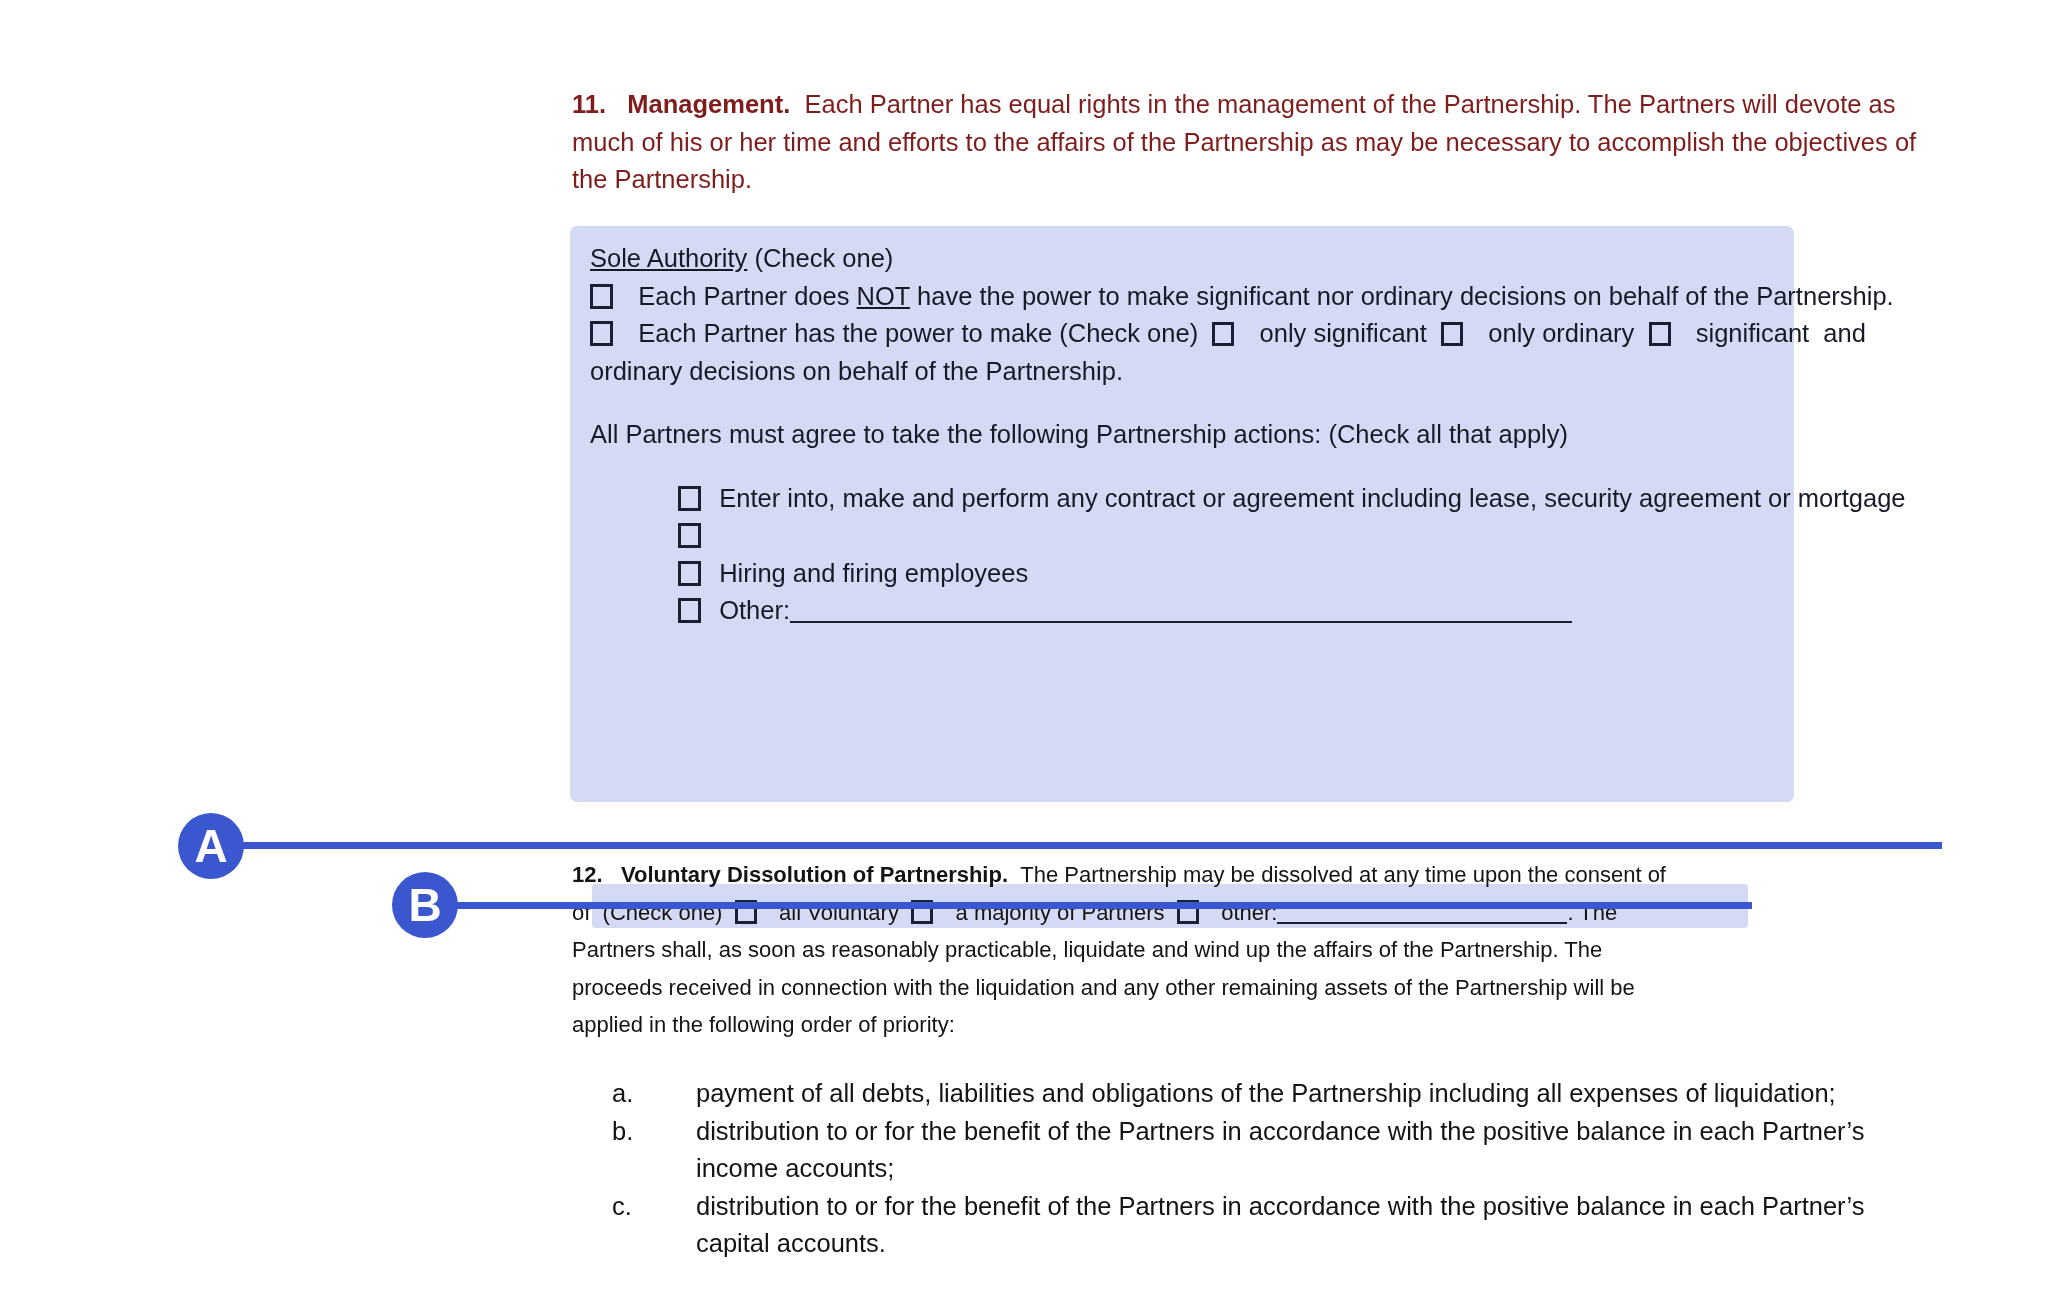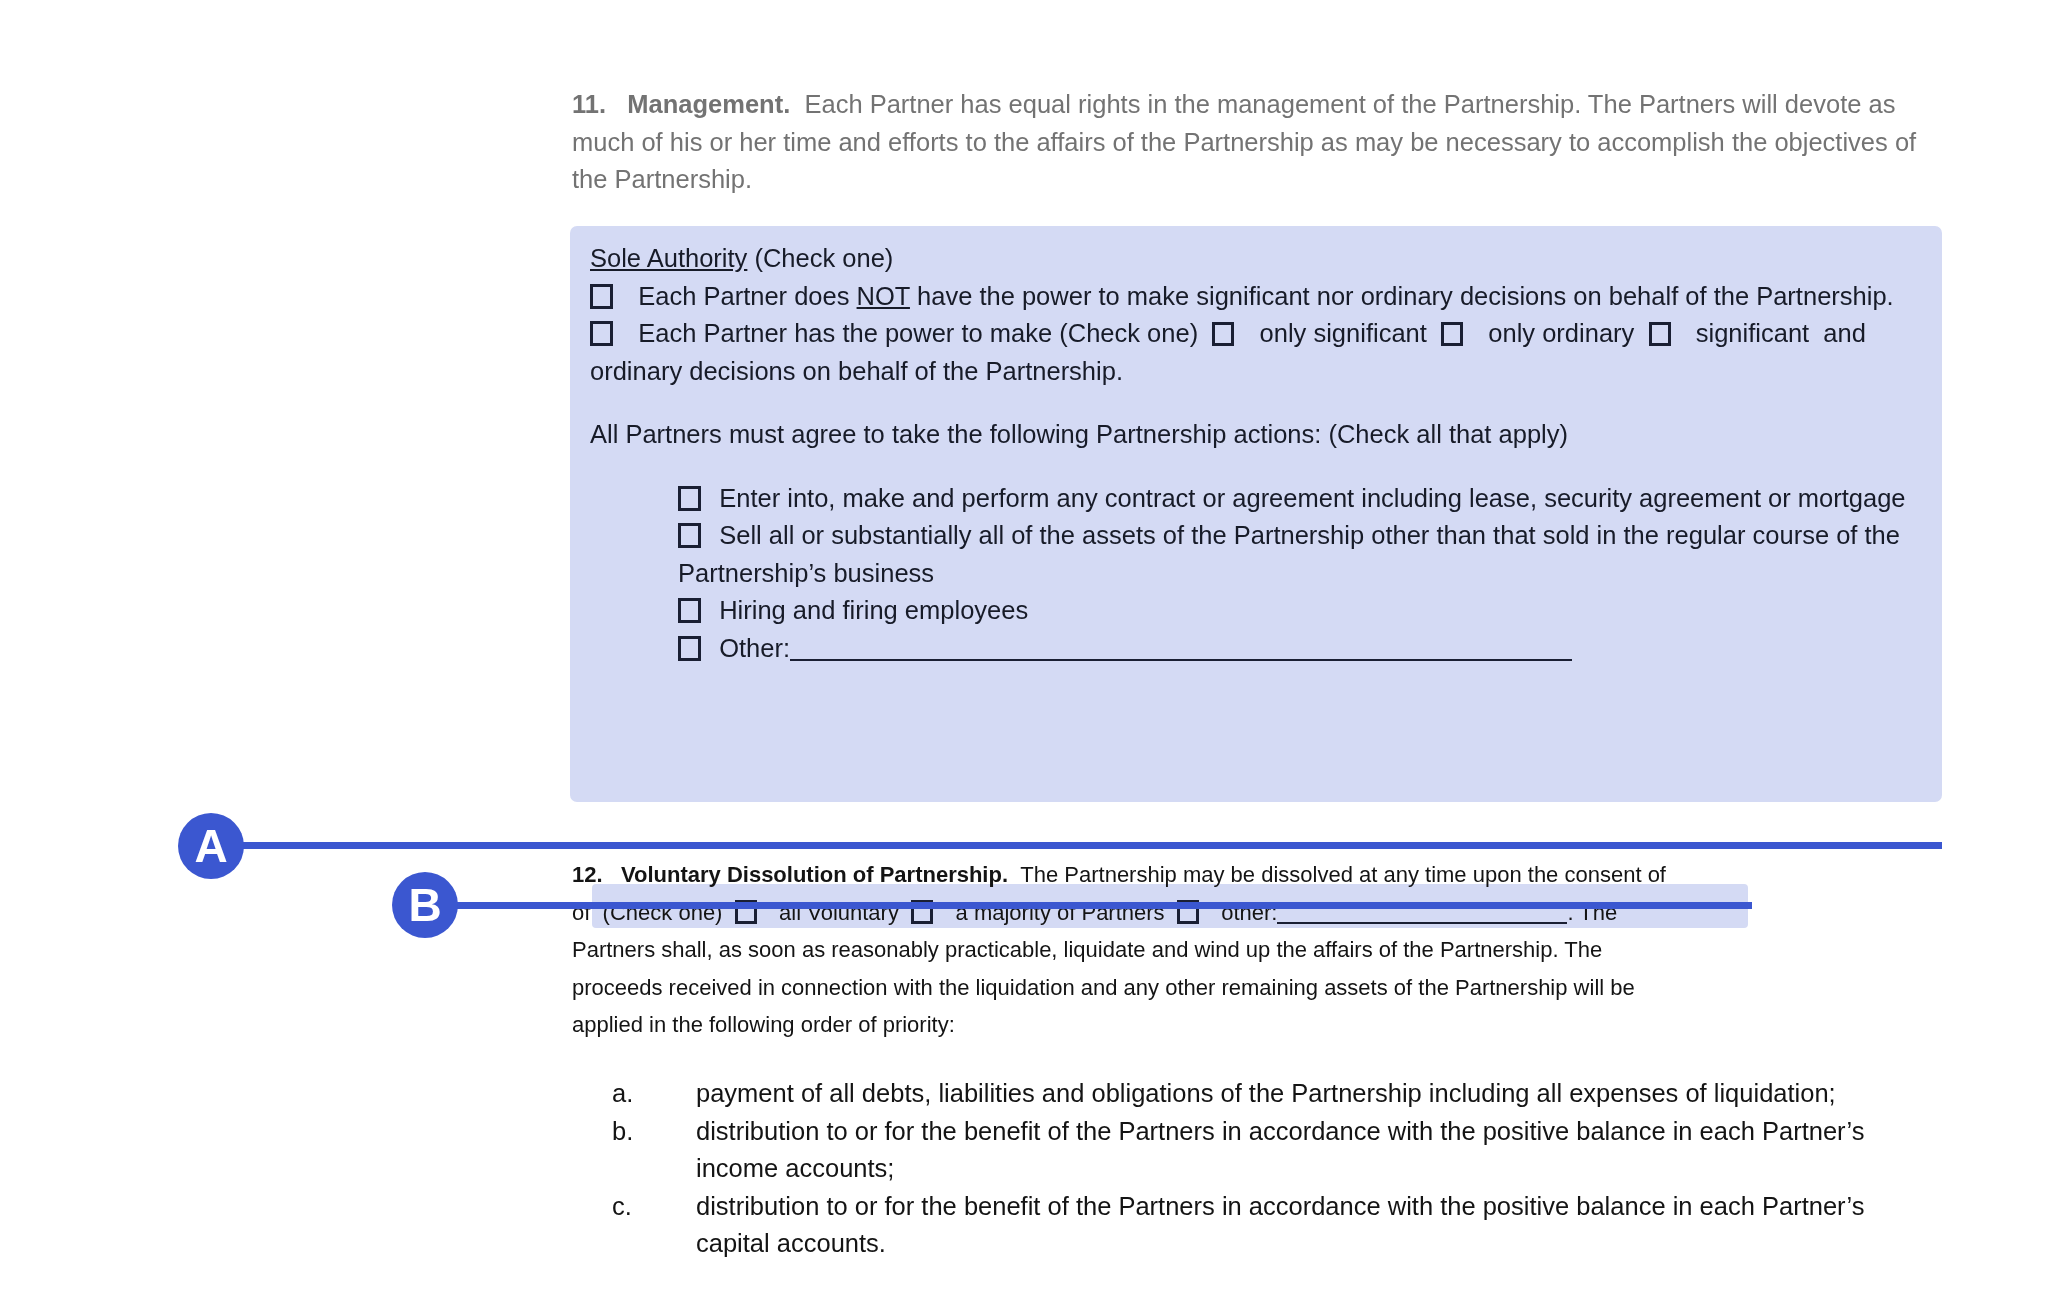--- a/index.html
+++ b/index.html
@@ -24,21 +24,21 @@
   }
 
   
   .doc-col {
     position: absolute;
     left: 572px;
     top: 86px;
     width: 1368px;
     font-size: 25.5px;
     line-height: 37.5px;
-    color: #737373;
+    color: #7f1d1d;
   }
 
   .para {
     margin: 0 0 0 0;
   }
   .para.sec11 {
     padding-left: 0;
     text-indent: 0;
   }
   .sec-num {
@@ -46,21 +46,21 @@
   }
   .sec-title {
     font-weight: bold;
   }
 
   
   .highlight-box {
     position: absolute;
     left: 570px;
     top: 226px;
-    width: 1372px;
+    width: 1224px;
     height: 576px;
     background: #d4daf4;
     border-radius: 7px;
   }
   .hl-inner {
     position: absolute;
     left: 20px;
     top: 14px;
     width: 1340px;
     font-size: 25.5px;
@@ -235,21 +235,21 @@
       <div class="actions-list">
 
         <div class="action-line">
           <span class="chk"></span>
           <span>&nbsp;</span><span>Enter into, make and perform any contract or agreement including lease, security agreement or mortgage</span>
         </div>
 
 
         <div class="action-line">
           <span class="chk"></span>
-          <span>&nbsp;</span><span>Sell all or substantially all of the assets of the Partnership other than that sold in the regular course of the Partnership’s business</span>
+          <span>&nbsp;</span>
         </div>
 
         <div class="action-line">
           <span class="chk"></span>
           <span>&nbsp;</span><span>Hiring and firing employees</span>
         </div>
 
         <div class="action-line">
           <span class="chk"></span>
           <span>&nbsp;</span><span>Other:</span><span class="blank-line blank-long"></span>

